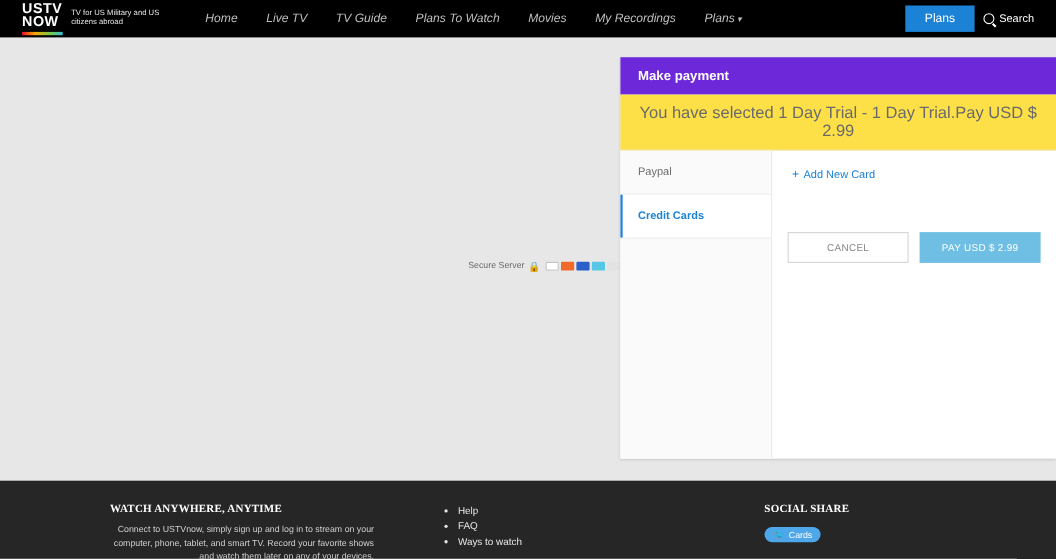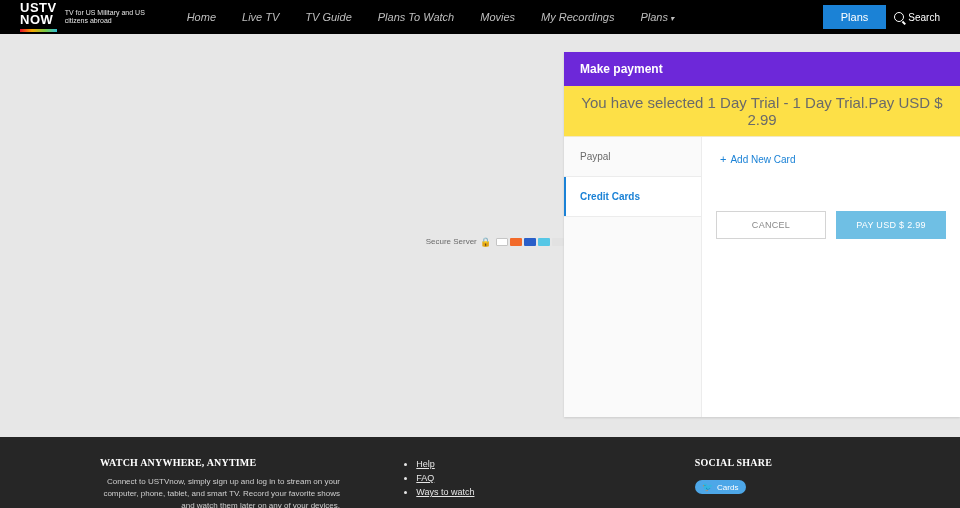--- a/index.html
+++ b/index.html
@@ -50,21 +50,21 @@
   .btn-cancel { background:#fff; border:1px solid #d4d4d4; color:#888; }
   .btn-pay { background:#6fbfe4; color:#fff; }
   
   
   .footer { background: #262626; color:#fff; padding: 20px 0 10px; height: 95px; }
   .foot-inner { width: 760px; margin: 0 auto; display:flex; gap: 40px; }
   .col { }
   .col h4 { font-size: 10px; font-weight: 700; letter-spacing:.2px; margin-bottom: 8px; font-family: Liberation Serif, serif; }
   .col p { font-size: 8px; color:#cfcfcf; line-height: 12px; max-width: 240px; text-align: right; }
   .col ul { list-style: disc; padding-left: 14px; }
-  .col li { font-size: 9px; color:#e6e6e6; line-height: 14px; cursor:pointer;text-decoration:underline; }
+  .col li { font-size: 9px; color:#e6e6e6; line-height: 14px; cursor:pointer; }
   .col1 { width: 270px; }
   .col2 { width: 260px; }
   .col3 { width: 170px; }
   .tweet { background:#4da7e8; color:#fff; font-size:8px; border-radius: 8px; padding: 2px 8px; display:inline-flex; align-items:center; gap:3px; cursor:pointer; }
   .bird { font-size: 9px; }
 </style>
 </head>
 <body>
 
 <div class="header">

